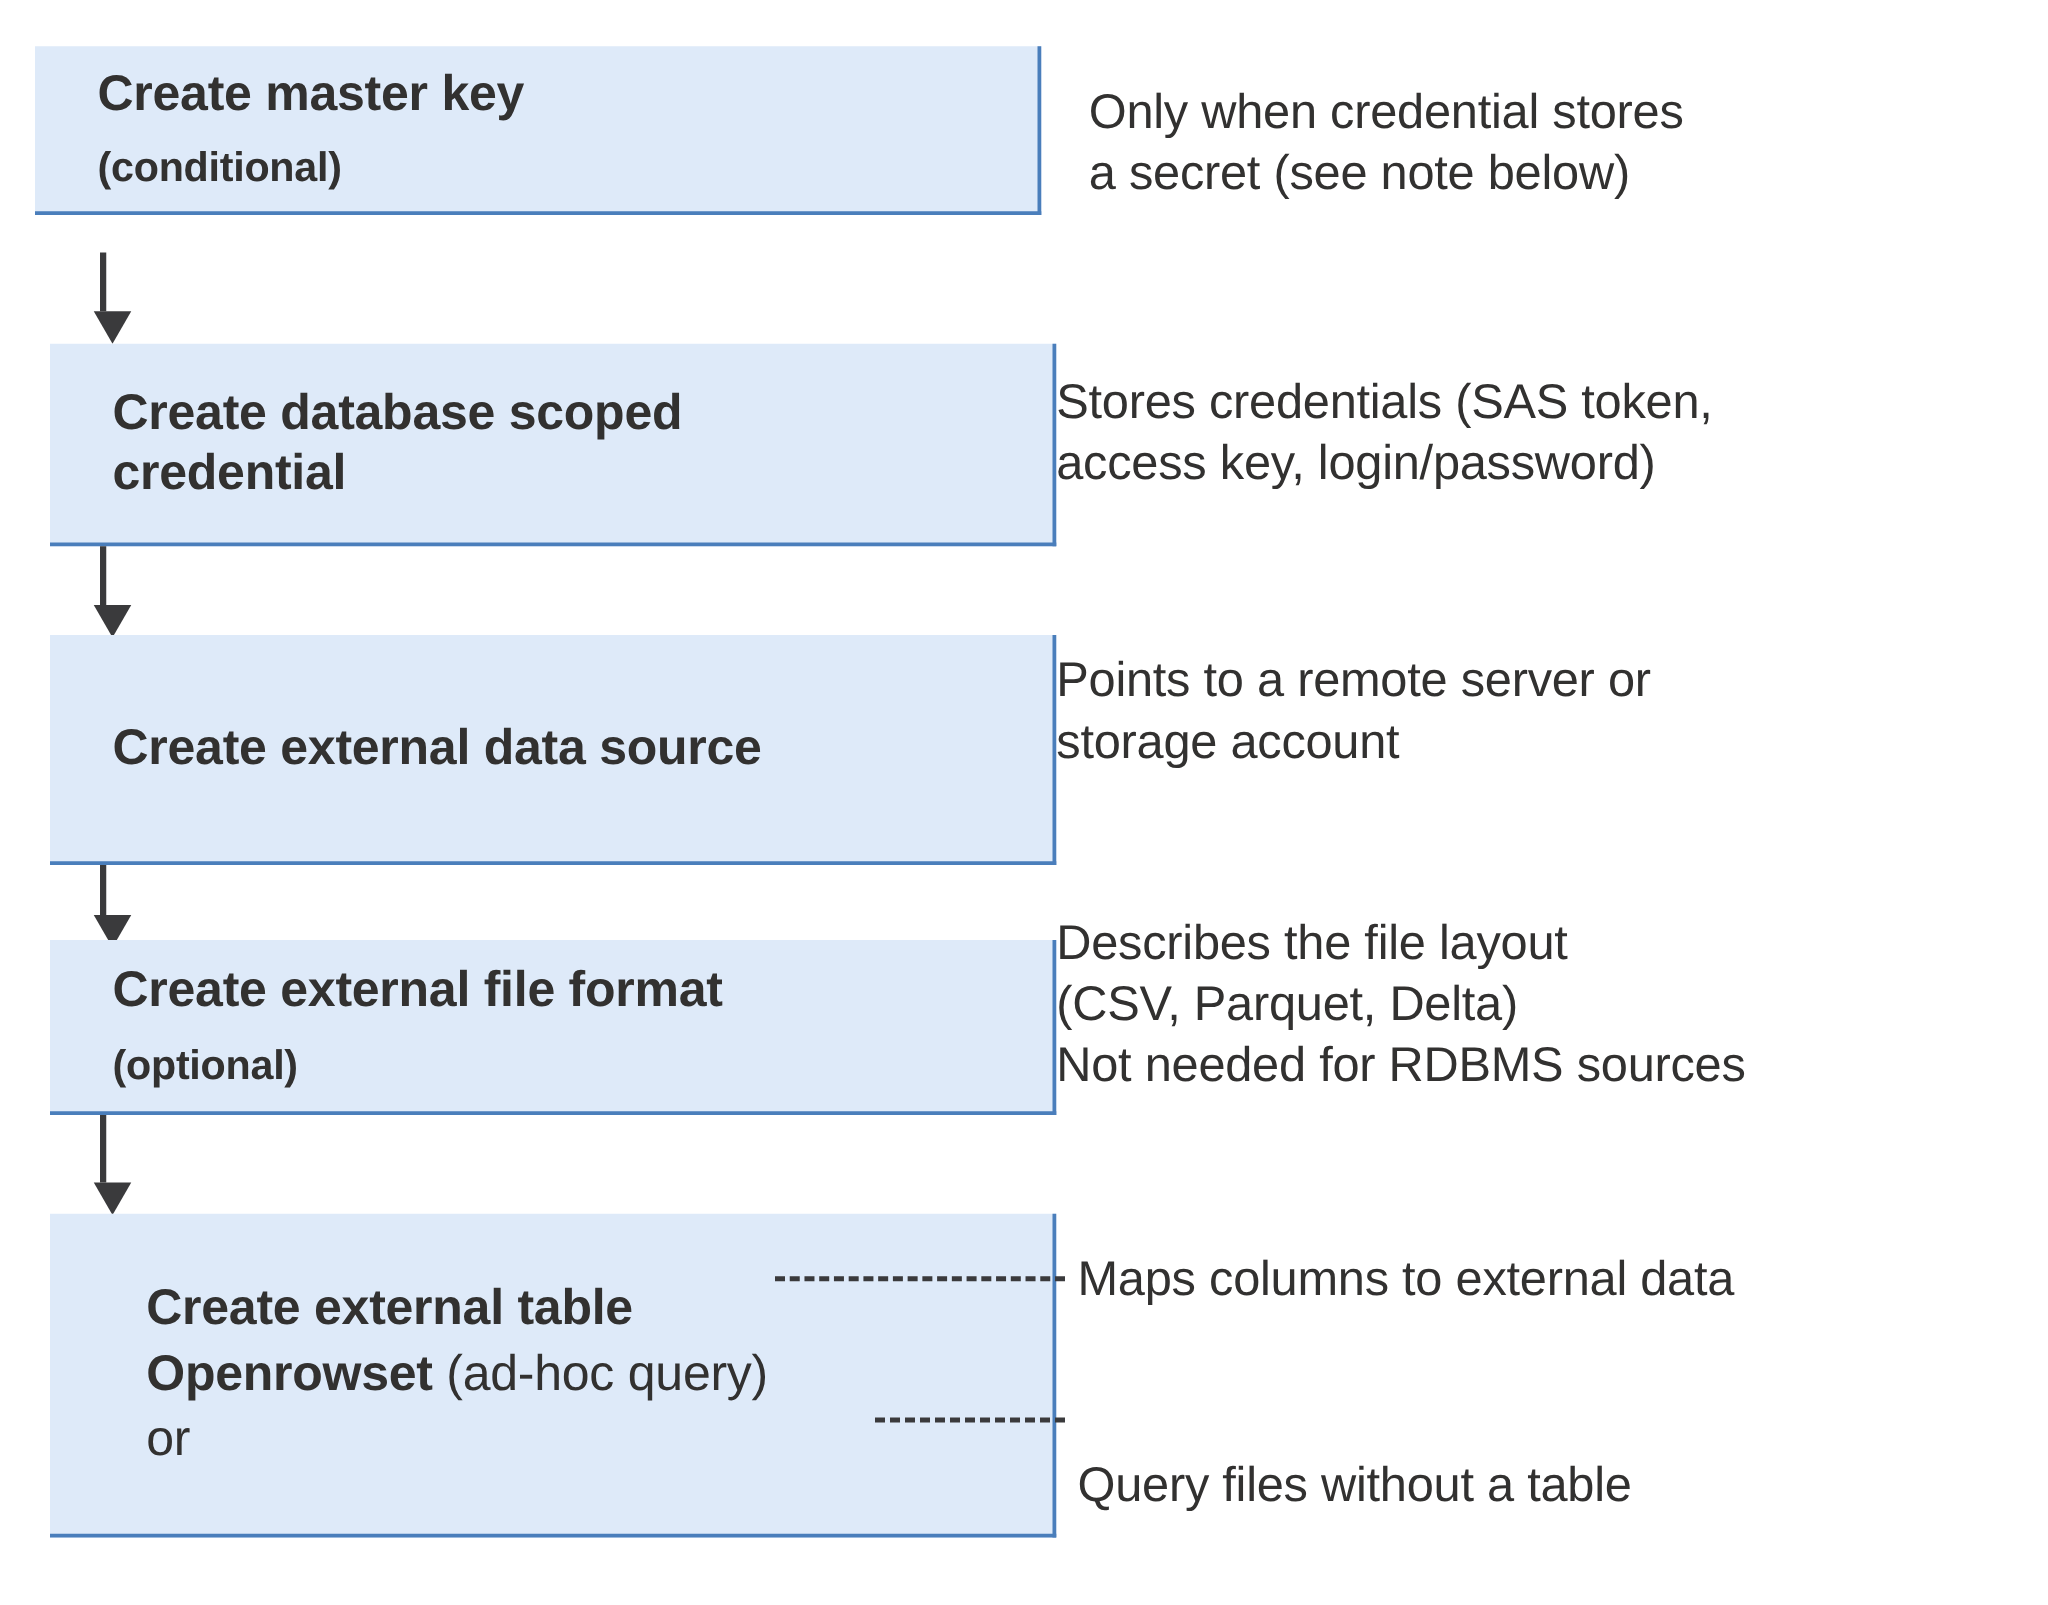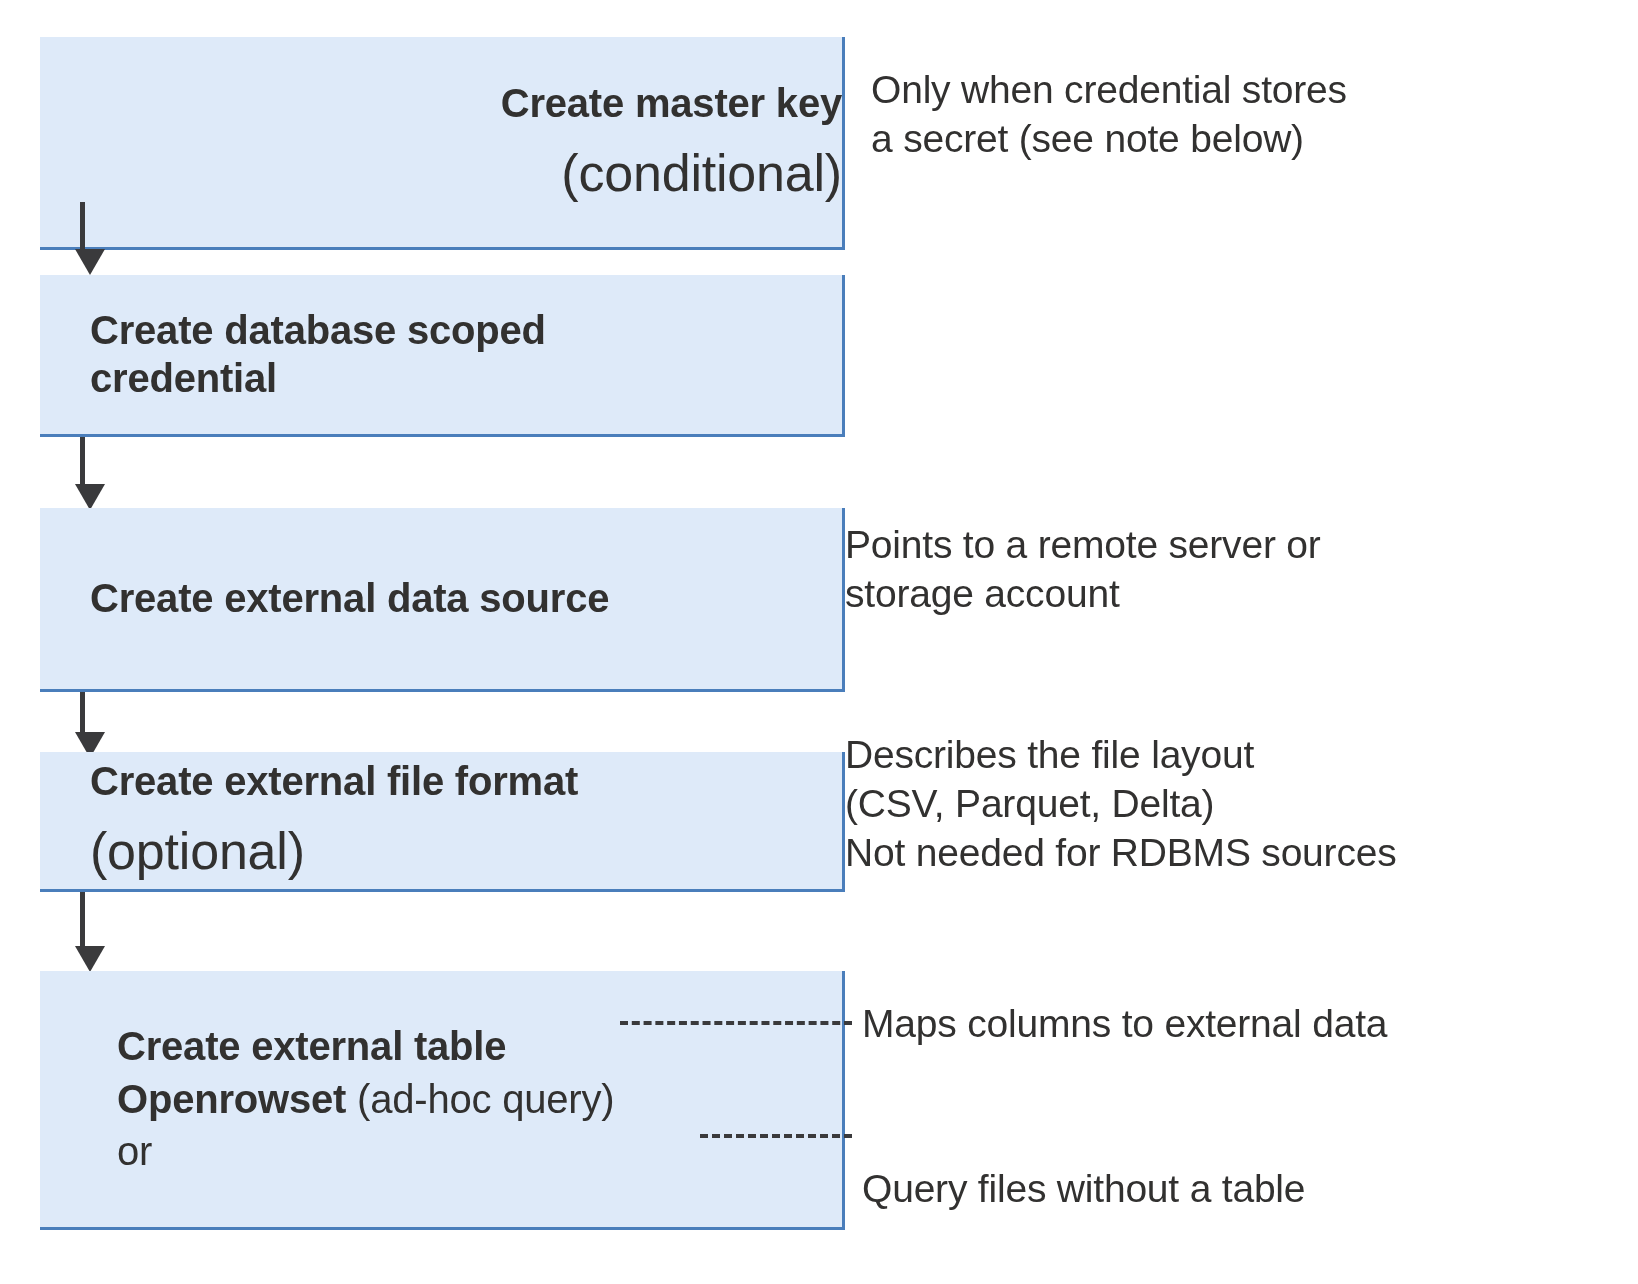--- a/index.html
+++ b/index.html
@@ -35,22 +35,22 @@
     padding-left: 50px;
     line-height: 1.18;
   }
   .step-title {
     font-weight: bold;
     font-size: 40px;
     letter-spacing: -0.2px;
     white-space: pre-line;
   }
   .step-sub {
-    font-weight: normal;
-    font-size: 52px;
+    font-weight: bold;
+    font-size: 33px;
     letter-spacing: -0.2px;
     margin-top: 16px;
   }
 
   
   .note {
     position: absolute;
     font-size: 39px;
     line-height: 1.26;
     color: #323130;
@@ -96,40 +96,42 @@
     letter-spacing: -0.2px;
   }
   .ext-row .b { font-weight: bold; }
   .ext-row .n { font-weight: normal; }
 </style>
 </head>
 <body>
 
 <div id="stage">
 
-  <div class="step-box" style="left:40px; top:37px; width:805px; height:213px;text-align:right;">
+  <div class="step-box" style="left:28px; top:37px; width:805px; height:135px;">
     <div class="step-text">
       <div class="step-title">Create master key</div>
       <div class="step-sub">(conditional)</div>
     </div>
   </div>
   <div class="note" style="left:845px; top:65px; width:700px;padding-left:26px;">Only when credential stores
 a secret (see note below)</div>
 
   <div class="arrow" style="left:75px; top:202px; width:30px; height:73px;">
     <div class="stem" style="height:47px;"></div>
     <div class="head" style="top:47px;"></div>
   </div>
 
   <div class="step-box" style="left:40px; top:275px; width:805px; height:162px;">
     <div class="step-text">
       <div class="step-title">Create database scoped
 credential</div>
     </div>
   </div>
+  <div class="note" style="left:845px; top:297px; width:720px;">Stores credentials (SAS token,
+access key, login/password)</div>
 
   <div class="arrow" style="left:75px; top:437px; width:30px; height:73px;">
     <div class="stem" style="height:47px;"></div>
     <div class="head" style="top:47px;"></div>
   </div>
 
   <div class="step-box" style="left:40px; top:508px; width:805px; height:184px;">
     <div class="step-text">
       <div class="step-title">Create external data source</div>
     </div>

